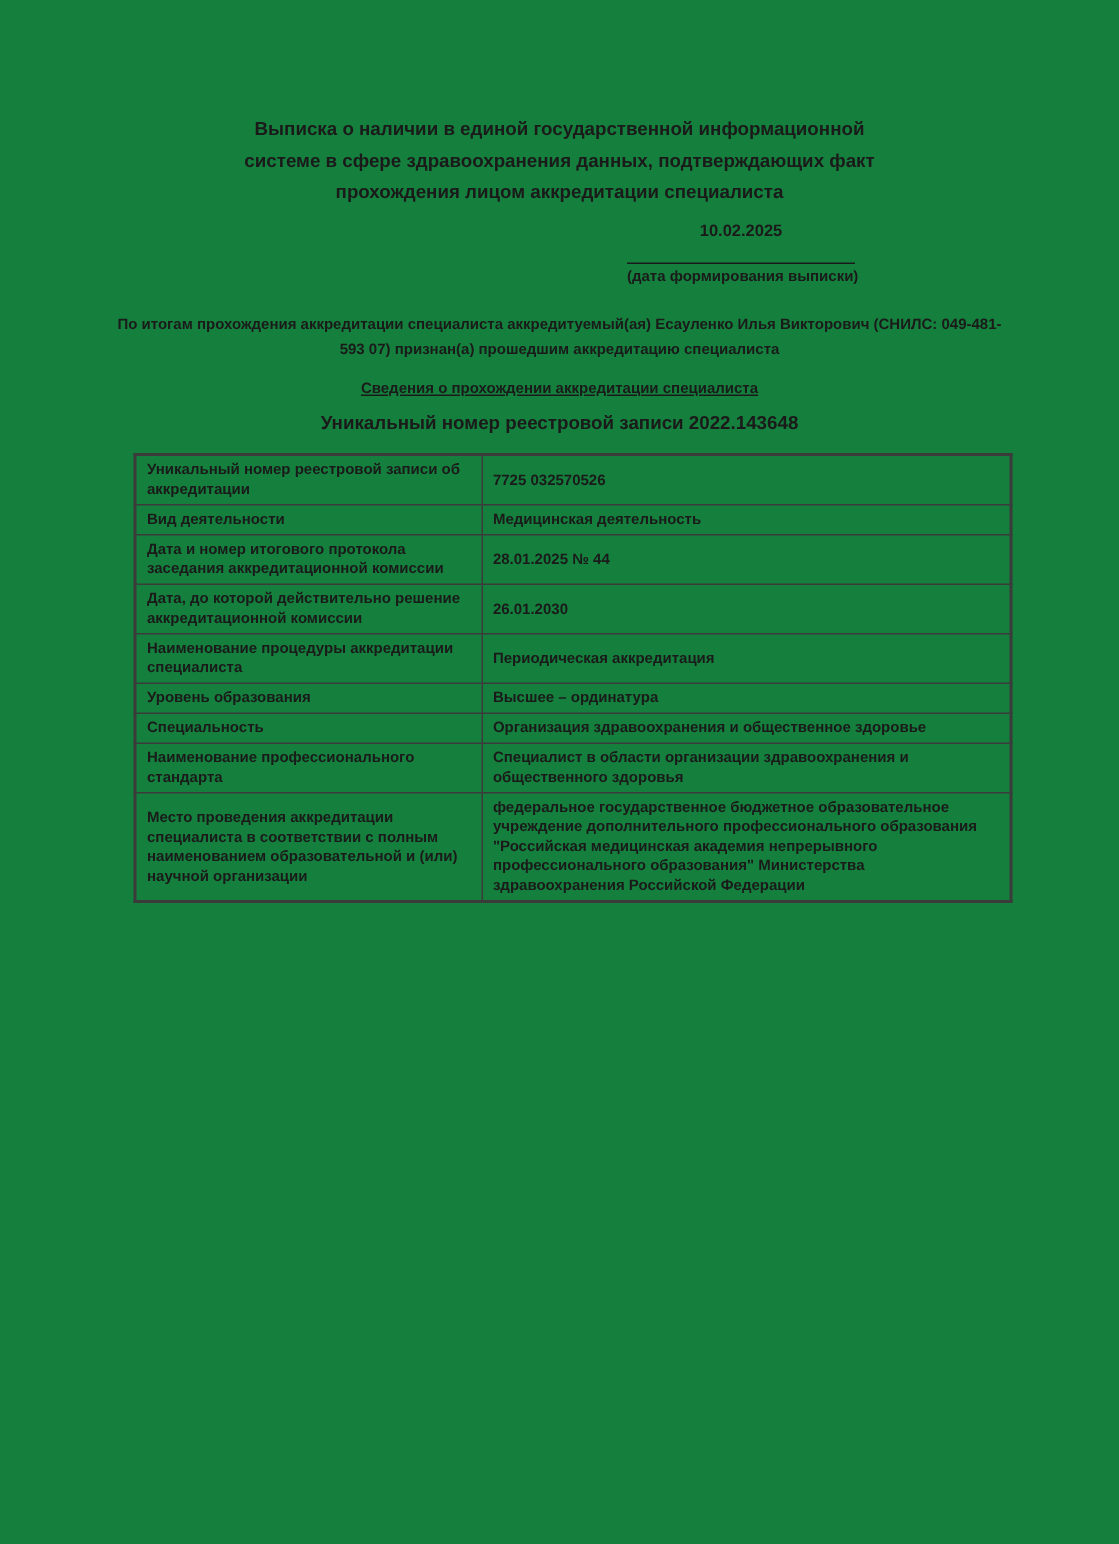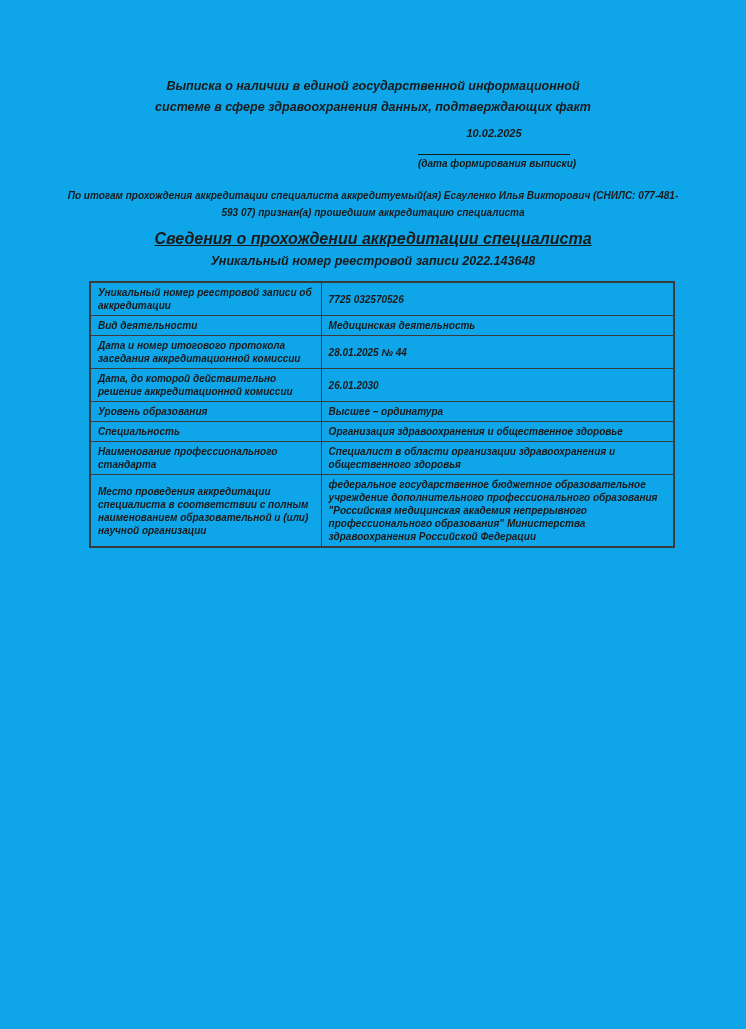--- a/index.html
+++ b/index.html
@@ -7,23 +7,22 @@
     width: 746px;
     height: 1029px;
     background: #ffffff;
     font-family: "Liberation Sans", sans-serif;
     color: #1a1a1a;
   }
   .page {
     position: relative;
     width: 746px;
     height: 1029px;
-    background: #0ea5e9;
+    background: #15803d;
     overflow: hidden;
-    font-style: italic;
   }
   .doc-title {
     margin-top: 76px;
     text-align: center;
     font-weight: 700;
     font-size: 12.5px;
     line-height: 21px;
   }
   .doc-title div { white-space: nowrap; }
   .date-block {
@@ -49,21 +48,21 @@
     margin-top: 17px;
     text-align: center;
     font-weight: 700;
     font-size: 10px;
     line-height: 17px;
   }
   .section-heading {
     margin-top: 11px;
     text-align: center;
     font-weight: 700;
-    font-size: 16px;
+    font-size: 10px;
     text-decoration: underline;
     line-height: 14px;
   }
   .registry-heading {
     margin-top: 7px;
     text-align: center;
     font-weight: 700;
     font-size: 12.5px;
     line-height: 16px;
   }
@@ -86,29 +85,30 @@
   td.cell-value { width: 342px; }
 </style>
 </head>
 <body>
 
 <div class="page">
 
   <div class="doc-title">
     <div>Выписка о наличии в единой государственной информационной</div>
     <div>системе в сфере здравоохранения данных, подтверждающих факт</div>
+    <div>прохождения лицом аккредитации специалиста</div>
   </div>
 
   <div class="date-block">
     <div class="date-value">10.02.2025</div>
     <div class="date-label">(дата формирования выписки)</div>
   </div>
 
   <div class="intro">
-    <div>По итогам прохождения аккредитации специалиста аккредитуемый(ая) Есауленко Илья Викторович (СНИЛС: 077-481-</div>
+    <div>По итогам прохождения аккредитации специалиста аккредитуемый(ая) Есауленко Илья Викторович (СНИЛС: 049-481-</div>
     <div>593 07) признан(а) прошедшим аккредитацию специалиста</div>
   </div>
 
   <div class="section-heading">Сведения о прохождении аккредитации специалиста</div>
 
   <div class="registry-heading">Уникальный номер реестровой записи 2022.143648</div>
 
   <table class="acc-table">
     <tbody>
       <tr>
@@ -121,20 +121,24 @@
       </tr>
       <tr>
         <td class="cell-label">Дата и номер итогового протокола заседания аккредитационной комиссии</td>
         <td class="cell-value">28.01.2025 № 44</td>
       </tr>
       <tr>
         <td class="cell-label">Дата, до которой действительно решение аккредитационной комиссии</td>
         <td class="cell-value">26.01.2030</td>
       </tr>
       <tr>
+        <td class="cell-label">Наименование процедуры аккредитации специалиста</td>
+        <td class="cell-value">Периодическая аккредитация</td>
+      </tr>
+      <tr>
         <td class="cell-label">Уровень образования</td>
         <td class="cell-value">Высшее – ординатура</td>
       </tr>
       <tr>
         <td class="cell-label">Специальность</td>
         <td class="cell-value">Организация здравоохранения и общественное здоровье</td>
       </tr>
       <tr>
         <td class="cell-label">Наименование профессионального стандарта</td>
         <td class="cell-value">Специалист в области организации здравоохранения и общественного здоровья</td>

